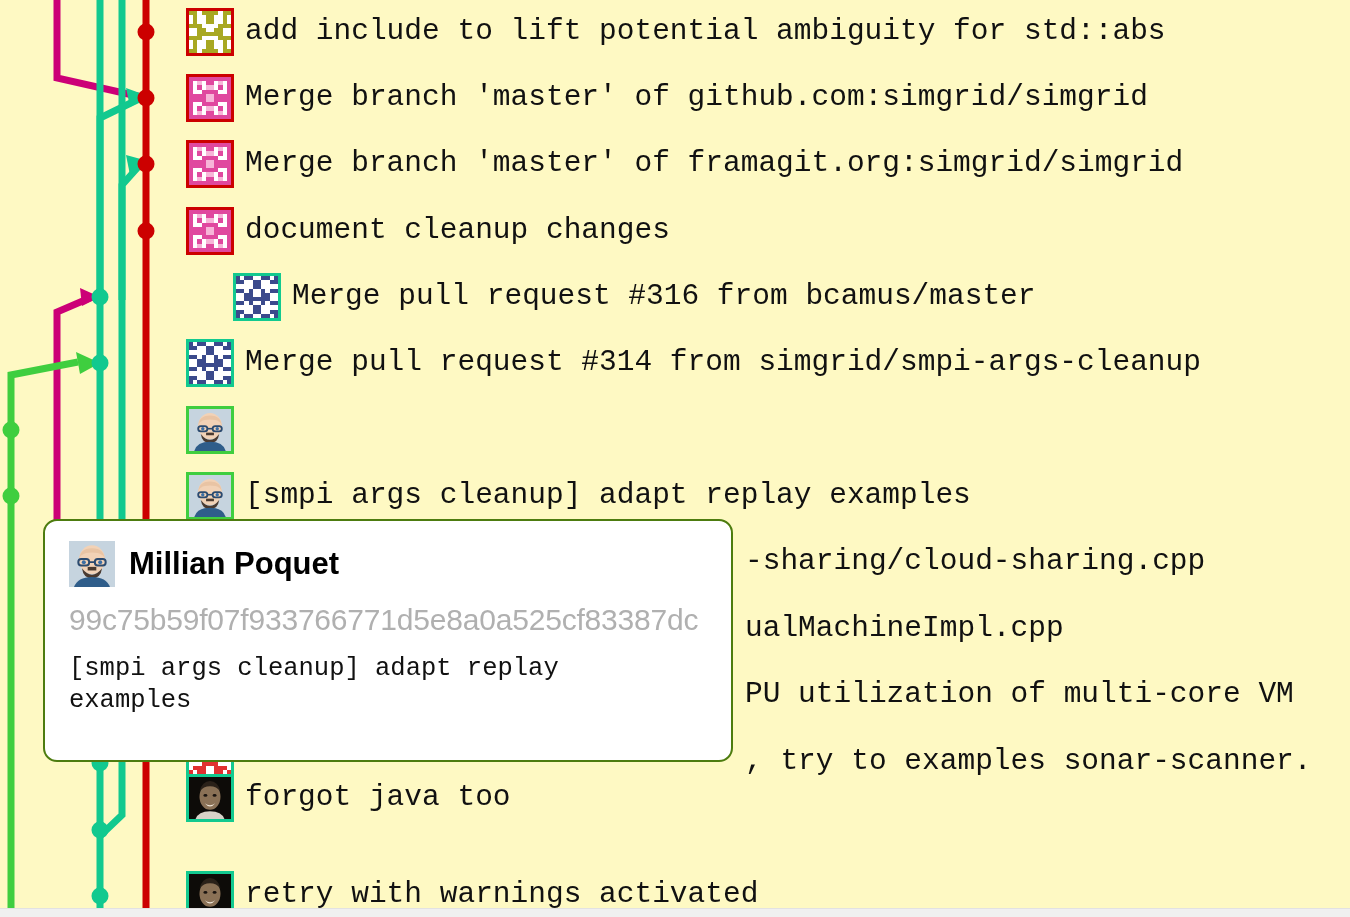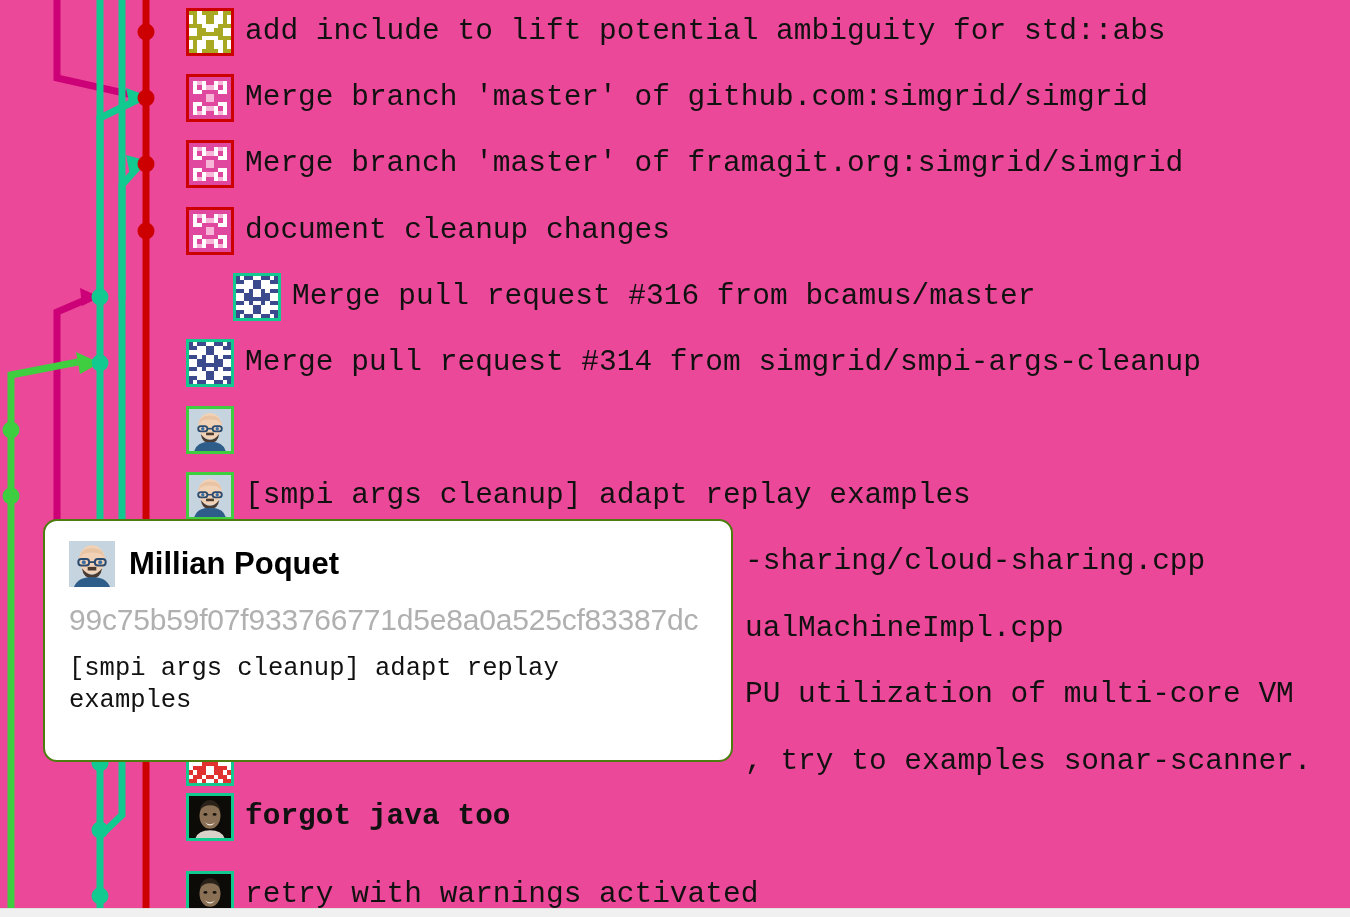--- a/index.html
+++ b/index.html
@@ -4,21 +4,21 @@
 <title>Git Graph Log</title>
 <style>
   html,body{margin:0;padding:0;}
   body{
     width:1350px;height:917px;
     background:#ffffff;
     font-family:"Liberation Mono","DejaVu Sans Mono",monospace;
     overflow:hidden;
     position:relative;
   }
-  #app{position:absolute;left:0;top:0;width:1350px;height:917px;overflow:hidden;background:#ec4899;}
+  #app{position:absolute;left:0;top:0;width:1350px;height:917px;overflow:hidden;background:#fef9c3;}
 
   
   #graph{position:absolute;left:0;top:0;width:180px;height:917px;z-index:2;}
 
   
   #rows{position:absolute;left:0;top:0;width:1350px;height:917px;z-index:3;}
   .row{
     position:absolute;left:0;width:1350px;height:66.5px;
     display:flex;align-items:center;
   }
@@ -450,21 +450,21 @@
             <rect x="0" y="9" width="2" height="1"></rect>
               <rect x="3" y="9" width="1" height="1"></rect>
             <rect x="6" y="9" width="1" height="1"></rect>
               <rect x="8" y="9" width="2" height="1"></rect>
           </g>
         </svg>
       </span>
       <span class="subject" style="top:17px;left:745px;">, try to examples sonar-scanner.</span>
     </div>
 
-    <div class="row" style="top:785px;font-weight:bold;">
+    <div class="row" style="top:766px;">
       <span class="avatar" style="top:8px;border-color:#12c98f;">
         <svg viewBox="0 0 32 32" xmlns="http://www.w3.org/2000/svg">
           <rect width="32" height="32" fill="#0d0b08"></rect>
           <ellipse cx="16" cy="15" rx="8" ry="10" fill="#8a7156"></ellipse>
           <path d="M8 11 q2 -8 8 -8 q6 0 8 8 q-3 -4 -8 -4 q-5 0 -8 4 z" fill="#2a2119"></path>
           <ellipse cx="12.5" cy="14" rx="1.5" ry="1" fill="#1a1410"></ellipse>
           <ellipse cx="19.5" cy="14" rx="1.5" ry="1" fill="#1a1410"></ellipse>
           <path d="M12 20 q4 3 8 0 q-4 5 -8 0 z" fill="#f0e6d8"></path>
           <path d="M5 32 q2 -6 11 -6 q9 0 11 6 z" fill="#d8d2c8"></path>
         </svg>

